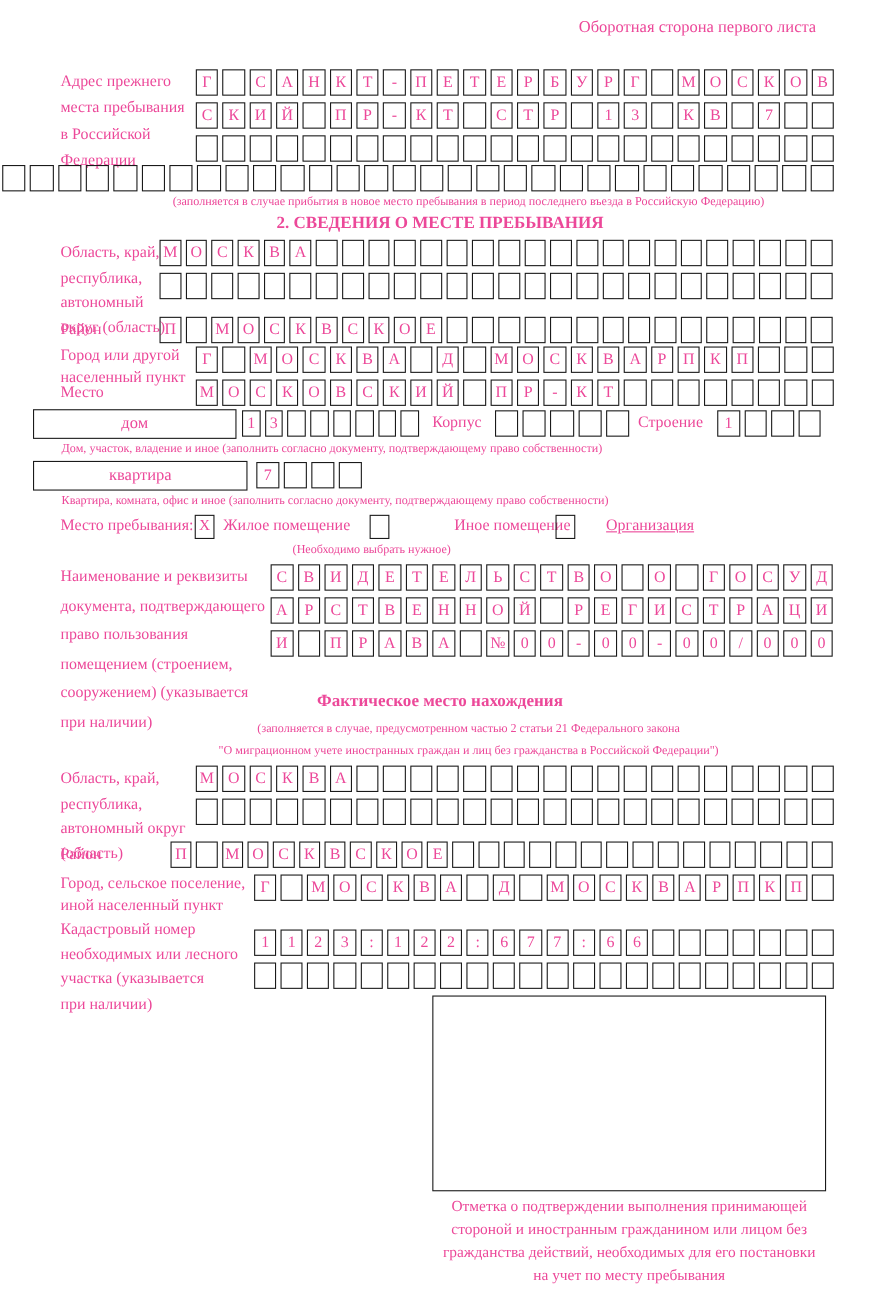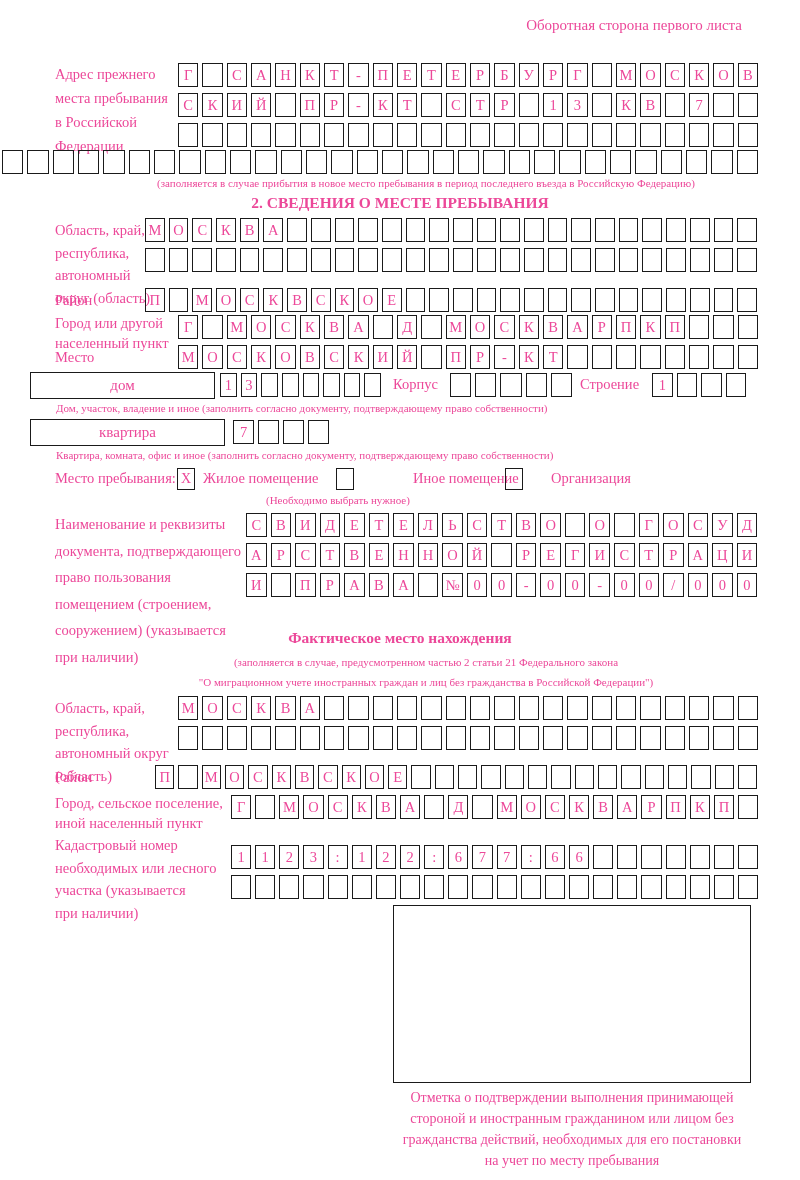--- a/index.html
+++ b/index.html
@@ -342,21 +342,21 @@
       <span class="cell"></span>
     </div>
   <div class="note" style="left:30px;top:449px;">Квартира, комната, офис и иное (заполнить согласно документу, подтверждающему право собственности)</div>
 
   <div class="lbl" style="left:55px;top:470px;">Место пребывания:</div>
   <div class="chk" style="left:177px;top:468px;">X</div>
   <div class="lbl" style="left:203px;top:470px;">Жилое помещение</div>
   <div class="chk" style="left:336px;top:468px;"></div>
   <div class="lbl" style="left:367px;top:470px;margin-left:46px;">Иное помещение</div>
   <div class="chk" style="left:505px;top:468px;"></div>
-  <div class="lbl" style="left:551px;top:470px;">Организация</div>
+  <div class="lbl" style="left:551px;top:470px;text-decoration:underline;">Организация</div>
   <div class="note" style="left:240px;top:494px;">(Необходимо выбрать нужное)</div>
 
   <div class="lbl lh26" style="left:55px;top:511px;">
     <div>Наименование и реквизиты</div>
     <div>документа, подтверждающего</div>
     <div>право пользования</div>
     <div>помещением (строением,</div>
     <div>сооружением) (указывается</div>
     <div>при наличии)</div>
   </div>

